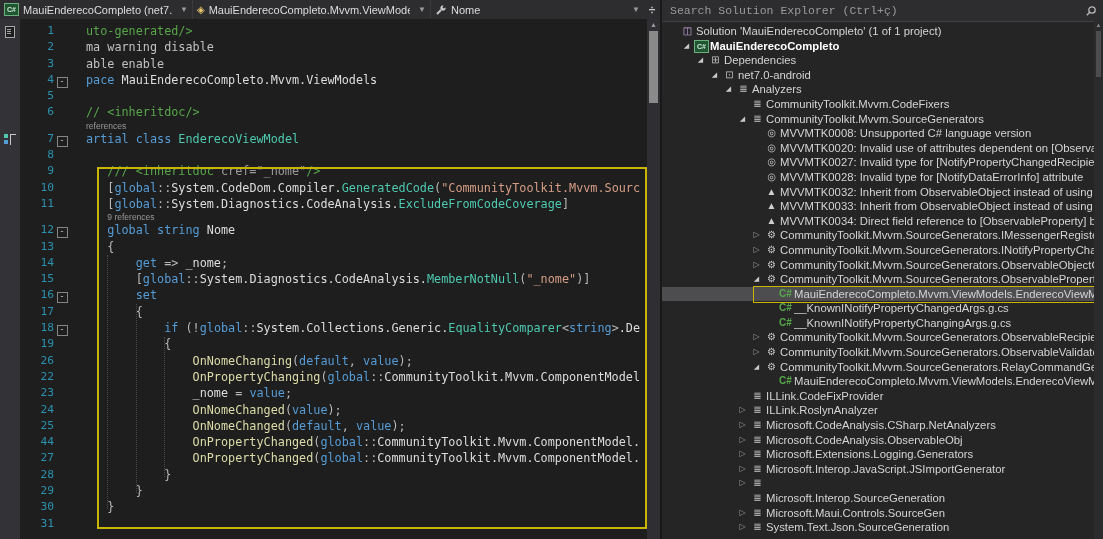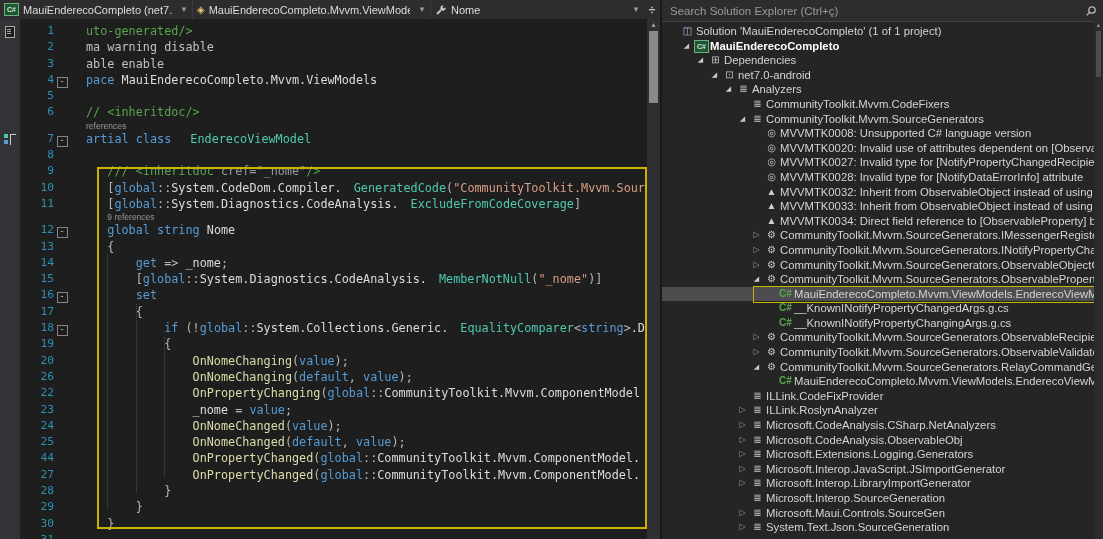--- a/index.html
+++ b/index.html
@@ -23,37 +23,37 @@
   .margin-strip{position:absolute;left:0;top:0;width:20px;height:100%;background:#333337;}
   .code-lines{position:relative;padding-top:4px;}
   .line{display:flex;height:16.3px;line-height:16.3px;font-family:"DejaVu Sans Mono","Liberation Mono",monospace;font-size:11.8px;white-space:pre;}
   .lens{height:10px;line-height:10px;font-size:8.5px;color:var(--codelens);font-family:"Liberation Sans",sans-serif;white-space:pre;}
   .gl{width:20px;flex:none;position:relative;}
   .num{width:34px;flex:none;text-align:right;color:var(--line-number);font-size:11.3px;}
   .fold{width:16px;flex:none;text-align:center;}
   .fold i{display:inline-block;width:9px;height:9px;margin-top:3px;border:1px solid #858585;background:var(--editor-bg);
           color:#c8c8c8;font-style:normal;font-size:9px;line-height:7px;text-align:center;}
   .ct{padding-left:16px;flex:1;overflow:hidden;}
-  .c-k{color:var(--keyword);} .c-t{color:var(--type);margin-left:12px;} .c-s{color:var(--string);}
+  .c-k{color:var(--keyword);} .c-t{color:var(--type);} .c-s{color:var(--string);}
   .c-c{color:var(--comment);} .c-m{color:var(--method);} .c-w{color:var(--text);}
   .c-p{color:var(--punct);} .c-d{color:var(--directive);} .c-g{color:#9b9b9b;}
   .gl-file::before{content:"";position:absolute;left:5px;top:3px;width:8px;height:10px;border:1px solid #a8a8a8;background:#1e1e1e;}
   .gl-file::after{content:"";position:absolute;left:7px;top:6px;width:4px;height:1px;background:#a8a8a8;box-shadow:0 2px 0 #a8a8a8,0 4px 0 #a8a8a8;}
   .gl-class::before{content:"";position:absolute;left:4px;top:3px;width:4px;height:4px;background:#4EC9B0;box-shadow:0 6px 0 #569CD6;}
   .gl-class::after{content:"";position:absolute;left:10px;top:3px;width:5px;height:10px;border-left:1px solid #c8c8c8;border-top:1px solid #c8c8c8;}
   .ann-box{position:absolute;border:2px solid var(--annotation);pointer-events:none;}
   .guide{position:absolute;width:0;border-left:1px dotted #4a4a4a;pointer-events:none;}
   .vsb{width:13px;flex:none;background:#2f2f33;position:relative;}
   .vsb .arr{display:block;text-align:center;color:#999;font-size:7px;line-height:11px;height:11px;}
   .vsb .thumb{position:absolute;left:2px;right:2px;top:12px;height:72px;background:#8a8a8a;}
   
   .solution-explorer{width:443px;flex:none;background:var(--panel-bg);border-left:2px solid #191919;box-sizing:border-box;
                      display:flex;flex-direction:column;position:relative;}
   .se-search{height:21px;flex:none;background:var(--ui-bg);border-bottom:1px solid #3f3f46;display:flex;align-items:center;padding:0 6px;}
-  .se-search input{flex:1;background:transparent;border:none;outline:none;color:#b8b8b8;font-size:11.5px;font-family:Liberation Sans, sans-serif;}
+  .se-search input{flex:1;background:transparent;border:none;outline:none;color:#b8b8b8;font-size:11.5px;font-family:Liberation Mono, monospace;}
   .se-search input::placeholder{color:#9a9a9a;opacity:1;}
   .se-tree{flex:1;position:relative;overflow:hidden;padding-top:2px;}
   .trow{height:14.6px;line-height:14.6px;display:flex;align-items:center;font-size:11.3px;color:var(--tree-text);
         white-space:nowrap;overflow:visible;position:relative;padding-right:9px;}
   .trow .arr{width:13px;flex:none;text-align:center;color:#c8c8c8;font-size:7px;}
   .trow .arr.col{color:#9a9a9a;font-size:8px;}
   .trow .ic{width:17px;flex:none;text-align:center;font-size:10px;}
   .trow .lab{overflow:hidden;flex:1;}
   .trow.sel{background:var(--selection);}
   .trow.bold .lab{font-weight:bold;color:#fff;}
@@ -113,21 +113,20 @@
             <div class="line"><span class="gl"></span><span class="num">11</span><span class="fold"></span><span class="ct"><span class="c-w">   </span><span class="c-p">[</span><span class="c-k">global</span><span class="c-p">::</span><span class="c-w">System.Diagnostics.CodeAnalysis.</span><span class="c-t">ExcludeFromCodeCoverage</span><span class="c-p">]</span></span></div>
             <div class="lens"><span style="padding-left: 107.33px;">9 references</span></div>
             <div class="line"><span class="gl"></span><span class="num">12</span><span class="fold"><i>-</i></span><span class="ct"><span class="c-w">   </span><span class="c-k">global</span><span class="c-w"> </span><span class="c-k">string</span><span class="c-w"> </span><span class="c-w">Nome</span></span></div>
             <div class="line"><span class="gl"></span><span class="num">13</span><span class="fold"></span><span class="ct"><span class="c-p">   {</span></span></div>
             <div class="line"><span class="gl"></span><span class="num">14</span><span class="fold"></span><span class="ct"><span class="c-w">       </span><span class="c-k">get</span><span class="c-p"> =&gt; </span><span class="c-w">_nome</span><span class="c-p">;</span></span></div>
             <div class="line"><span class="gl"></span><span class="num">15</span><span class="fold"></span><span class="ct"><span class="c-w">       </span><span class="c-p">[</span><span class="c-k">global</span><span class="c-p">::</span><span class="c-w">System.Diagnostics.CodeAnalysis.</span><span class="c-t">MemberNotNull</span><span class="c-p">(</span><span class="c-s">"_nome"</span><span class="c-p">)]</span></span></div>
             <div class="line"><span class="gl"></span><span class="num">16</span><span class="fold"><i>-</i></span><span class="ct"><span class="c-w">       </span><span class="c-k">set</span></span></div>
             <div class="line"><span class="gl"></span><span class="num">17</span><span class="fold"></span><span class="ct"><span class="c-p">       {</span></span></div>
             <div class="line"><span class="gl"></span><span class="num">18</span><span class="fold"><i>-</i></span><span class="ct"><span class="c-w">           </span><span class="c-k">if</span><span class="c-p"> (!</span><span class="c-k">global</span><span class="c-p">::</span><span class="c-w">System.Collections.Generic.</span><span class="c-t">EqualityComparer</span><span class="c-p">&lt;</span><span class="c-k">string</span><span class="c-p">&gt;</span><span class="c-w">.De</span></span></div>
             <div class="line"><span class="gl"></span><span class="num">19</span><span class="fold"></span><span class="ct"><span class="c-p">           {</span></span></div>
-            <div class="line"><span class="gl"></span><span class="num">20</span><span class="fold"></span><span class="ct"><span class="c-w">               </span><span class="c-m">OnNomeChanging</span><span class="c-p">(</span><span class="c-k">value</span><span class="c-p">);</span></span></div>
             <div class="line"><span class="gl"></span><span class="num">26</span><span class="fold"></span><span class="ct"><span class="c-w">               </span><span class="c-m">OnNomeChanging</span><span class="c-p">(</span><span class="c-k">default</span><span class="c-p">, </span><span class="c-k">value</span><span class="c-p">);</span></span></div>
             <div class="line"><span class="gl"></span><span class="num">22</span><span class="fold"></span><span class="ct"><span class="c-w">               </span><span class="c-m">OnPropertyChanging</span><span class="c-p">(</span><span class="c-k">global</span><span class="c-p">::</span><span class="c-w">CommunityToolkit.Mvvm.ComponentModel</span></span></div>
             <div class="line"><span class="gl"></span><span class="num">23</span><span class="fold"></span><span class="ct"><span class="c-w">               </span><span class="c-w">_nome</span><span class="c-p"> = </span><span class="c-k">value</span><span class="c-p">;</span></span></div>
             <div class="line"><span class="gl"></span><span class="num">24</span><span class="fold"></span><span class="ct"><span class="c-w">               </span><span class="c-m">OnNomeChanged</span><span class="c-p">(</span><span class="c-k">value</span><span class="c-p">);</span></span></div>
             <div class="line"><span class="gl"></span><span class="num">25</span><span class="fold"></span><span class="ct"><span class="c-w">               </span><span class="c-m">OnNomeChanged</span><span class="c-p">(</span><span class="c-k">default</span><span class="c-p">, </span><span class="c-k">value</span><span class="c-p">);</span></span></div>
             <div class="line"><span class="gl"></span><span class="num">44</span><span class="fold"></span><span class="ct"><span class="c-w">               </span><span class="c-m">OnPropertyChanged</span><span class="c-p">(</span><span class="c-k">global</span><span class="c-p">::</span><span class="c-w">CommunityToolkit.Mvvm.ComponentModel.</span></span></div>
             <div class="line"><span class="gl"></span><span class="num">27</span><span class="fold"></span><span class="ct"><span class="c-w">               </span><span class="c-m">OnPropertyChanged</span><span class="c-p">(</span><span class="c-k">global</span><span class="c-p">::</span><span class="c-w">CommunityToolkit.Mvvm.ComponentModel.</span></span></div>
             <div class="line"><span class="gl"></span><span class="num">28</span><span class="fold"></span><span class="ct"><span class="c-p">           }</span></span></div>
             <div class="line"><span class="gl"></span><span class="num">29</span><span class="fold"></span><span class="ct"><span class="c-p">       }</span></span></div>
             <div class="line"><span class="gl"></span><span class="num">30</span><span class="fold"></span><span class="ct"><span class="c-p">   }</span></span></div>
@@ -306,21 +305,20 @@
           <span class="lab">Microsoft.Extensions.Logging.Generators</span>
         </div>
         <div class="trow" style="padding-left: 74px;">
           <span class="arr col">▷</span>
           <span class="ic i-anz">≣</span>
           <span class="lab">Microsoft.Interop.JavaScript.JSImportGenerator</span>
         </div>
         <div class="trow" style="padding-left: 74px;">
           <span class="arr col">▷</span>
           <span class="ic i-anz">≣</span>
-          <span class="lab">Microsoft.Interop.LibraryImportGenerator</span>
         </div>
         <div class="trow" style="padding-left: 74px;">
           <span class="arr"></span>
           <span class="ic i-anz">≣</span>
           <span class="lab">Microsoft.Interop.SourceGeneration</span>
         </div>
         <div class="trow" style="padding-left: 74px;">
           <span class="arr col">▷</span>
           <span class="ic i-anz">≣</span>
           <span class="lab">Microsoft.Maui.Controls.SourceGen</span>

